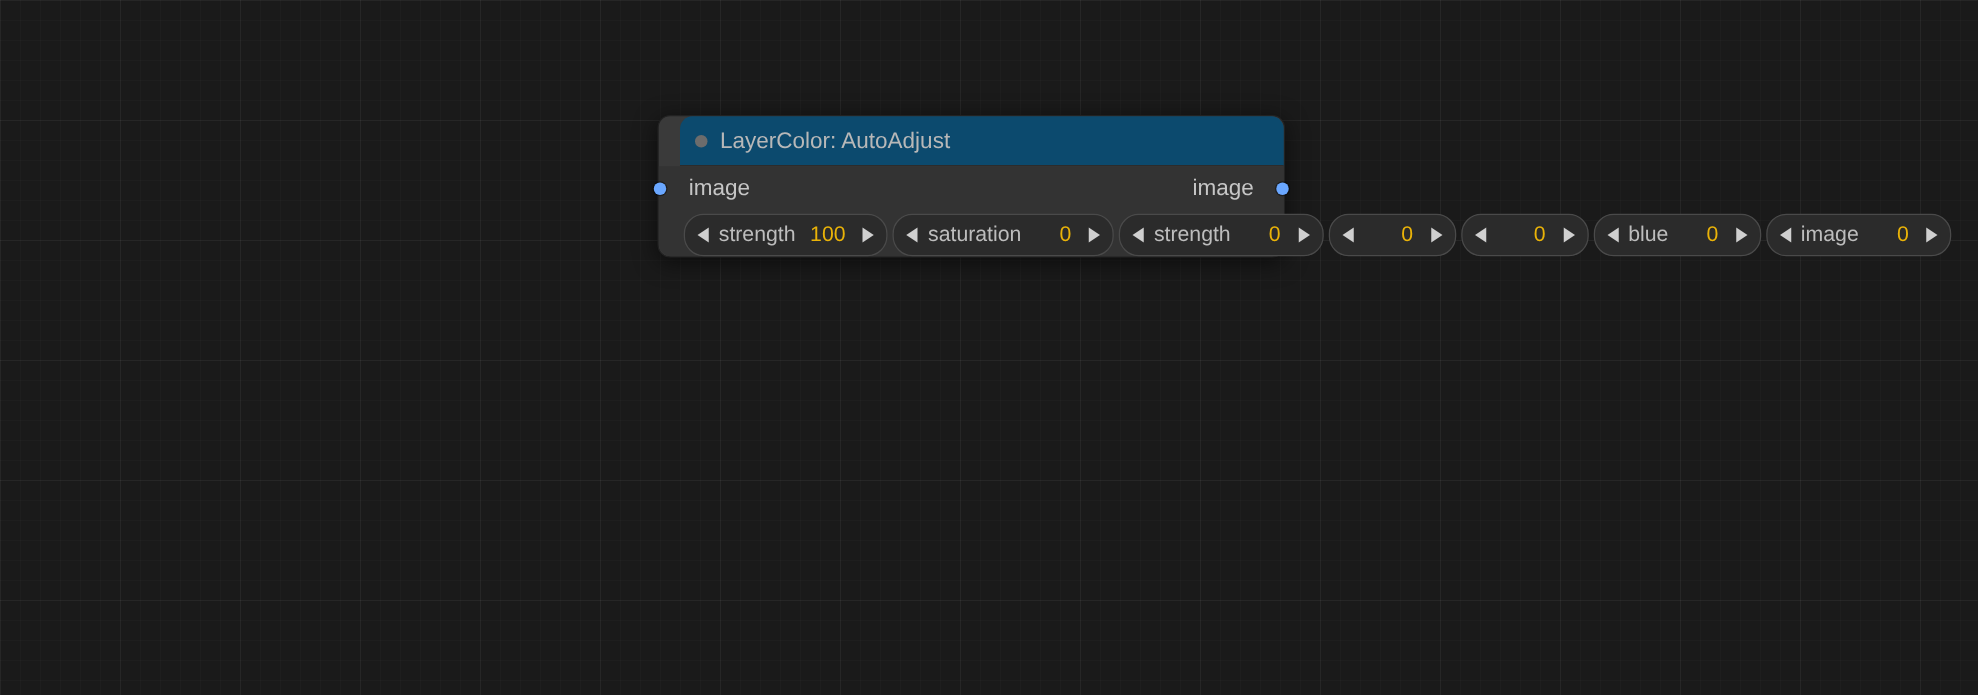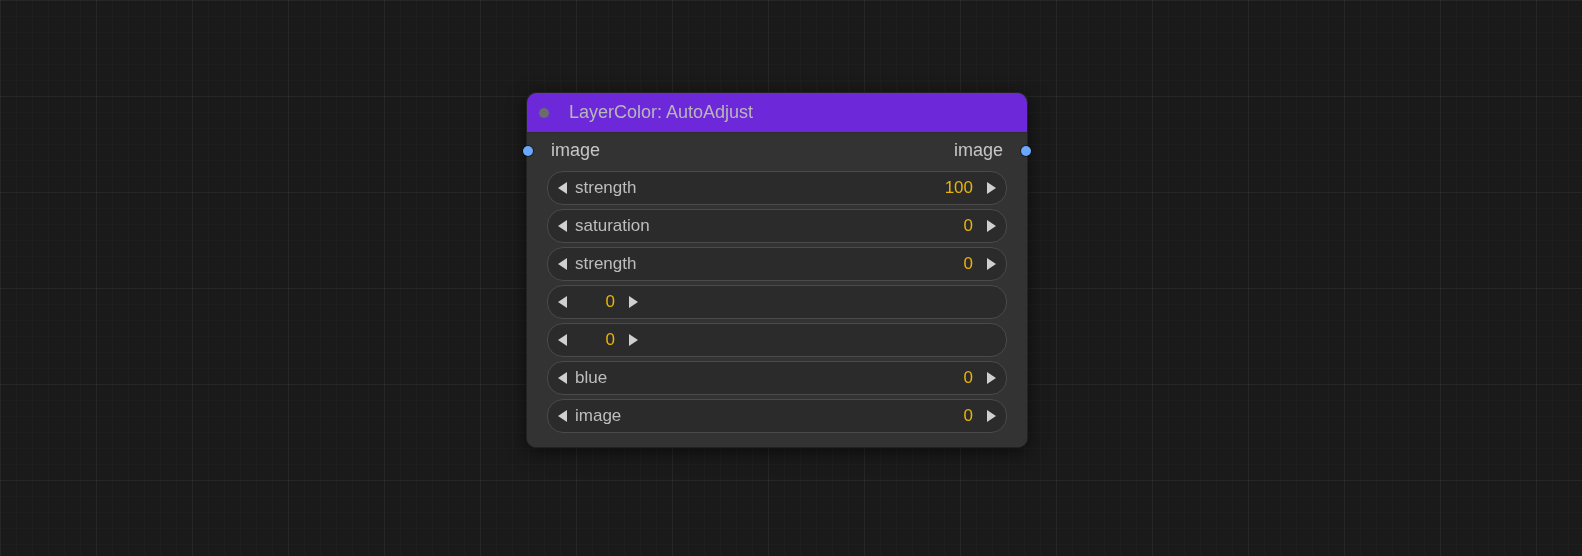--- a/index.html
+++ b/index.html
@@ -33,40 +33,40 @@
     background: #3a3a3a;
     border: 1px solid #222;
     border-radius: 10px;
     box-shadow: 0 4px 18px rgba(0,0,0,0.55);
     color: #c6c6c6;
   }
 
   .node-header {
     display: flex;
     align-items: center;
-    gap: 20px;
+    gap: 10px;
     padding: 9px 14px 9px 12px;
     font-size: 18px;
     color: #b8b8b8;
     border-bottom: 1px solid #2c2c2c;
-    background: #6d28d9;
+    background: #0c4a6e;
     border-radius: 10px 10px 0 0;
+    margin-left: 17px;
   }
   .node-header .dot {
     width: 10px;
     height: 10px;
     border-radius: 50%;
     background: #6c6c6c;
     flex: 0 0 auto;
   }
 
   .node-body {
     background: #333333;
     border-radius: 0 0 10px 10px;
-    padding-bottom: 14px;
   }
 
   .ports-row {
     position: relative;
     display: flex;
     justify-content: space-between;
     align-items: center;
     padding: 7px 18px 10px 18px;
     font-size: 18px;
     color: #c6c6c6;
@@ -85,21 +85,21 @@
   }
   .port-left  { margin-left: -12px; }
   .port-right { margin-right: -12px; }
   .port-left  .port-dot { position: relative; left: -10px; }
   .port-right .port-dot { position: relative; right: -10px; }
   .port-right { flex-direction: row; }
   .port-right .port-dot { order: 2; }
 
   .params {
     display: flex;
-    flex-direction: column;
+    flex-direction: row;
     gap: 4px;
     padding: 0 20px;
   }
 
   .param-row {
     height: 32px;
     background: #2b2b2b;
     border: 1px solid #4a4a4a;
     border-radius: 16px;
     display: flex;

